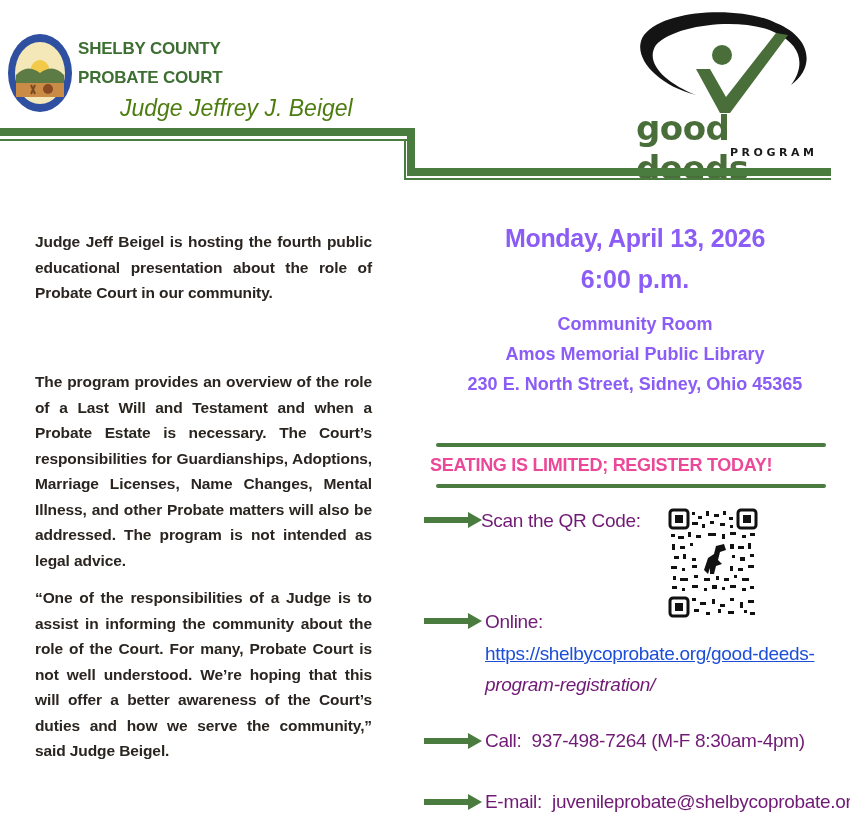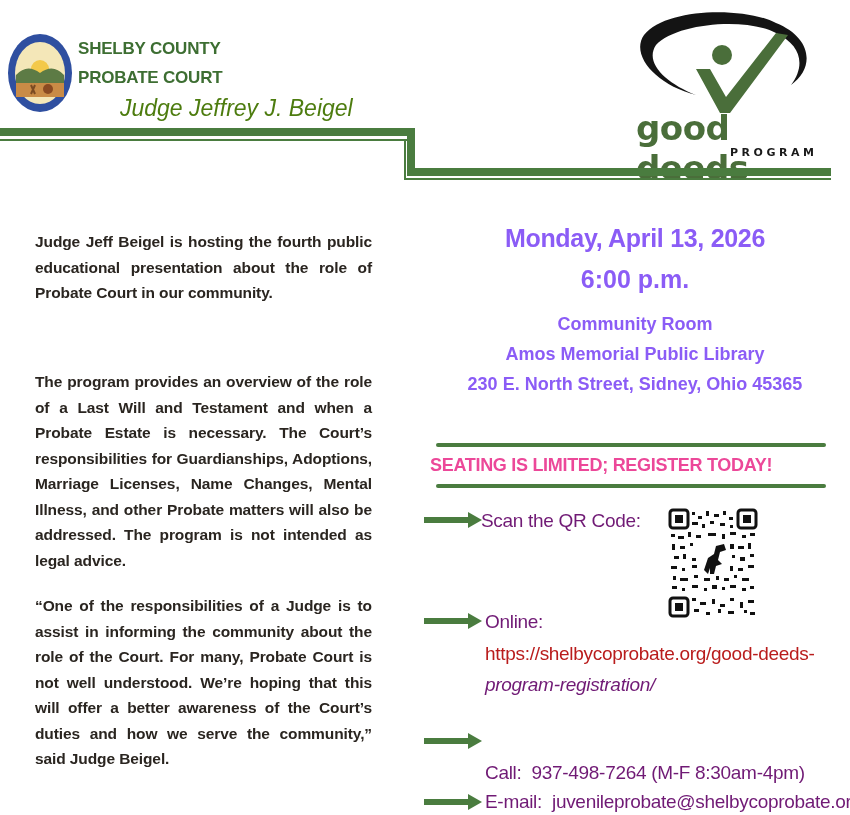--- a/index.html
+++ b/index.html
@@ -13,21 +13,21 @@
   .gd-program { left:730px; top:146px; font-size:11px; font-weight:bold; letter-spacing:3.5px; color:#1a1a1a; font-family:"DejaVu Sans", sans-serif; }
   .rule { background:#4a7c3f; }
   .body-left { left:35px; width:337px; font-size:15.5px; font-weight:bold; line-height:25.5px; text-align:justify; color:#2a2520; font-family:"Liberation Sans", sans-serif; letter-spacing:-0.1px; }
   .center-col { left:430px; width:410px; text-align:center; color:#8b5cf6; }
   .date { top:224px; font-size:25px; font-weight:bold; letter-spacing:-0.3px; }
   .time { top:265px; font-size:25px; font-weight:bold; }
   .venue { font-size:18px; font-weight:bold; line-height:28px; }
   .seating { left:430px; top:455px; width:395px; text-align:left; font-size:18px; font-weight:bold; color:#ec4899; letter-spacing:-0.3px; }
   .arrow { width:58px; height:16px; }
   .contact { font-size:19px; color:#701a75; letter-spacing:-0.3px; }
-  .link { color:#b91c1c; }
+  .link { color:#1d4ed8; text-decoration:underline; }
   .qr { left:668px; top:508px; width:90px; height:110px; }
 </style>
 </head>
 <body>
 
 <div class="abs seal">
   <svg width="66" height="80" viewBox="0 0 66 80">
     <ellipse cx="33" cy="40" rx="32" ry="39" fill="#2f4fa0"></ellipse>
     <ellipse cx="33" cy="40" rx="25" ry="31" fill="#f4e7b8"></ellipse>
     <circle cx="33" cy="36" r="9" fill="#f3c94a"></circle>
@@ -54,21 +54,21 @@
 
 <div class="abs rule" style="left:0; top:128px; width:415px; height:8px;"></div>
 <div class="abs rule" style="left:0; top:139px; width:409px; height:2px;"></div>
 <div class="abs rule" style="left:407px; top:128px; width:8px; height:48px;"></div>
 <div class="abs rule" style="left:404px; top:139px; width:2px; height:40px;"></div>
 <div class="abs rule" style="left:407px; top:168px; width:424px; height:8px;"></div>
 <div class="abs rule" style="left:404px; top:178px; width:427px; height:2px;"></div>
 
 <div class="abs body-left" style="top:229px;">Judge Jeff Beigel is hosting the fourth public educational presentation about the role of Probate Court in our community.</div>
 <div class="abs body-left" style="top:337px;margin-top:32px;">The program provides an overview of the role of a Last Will and Testament and when a Probate Estate is necessary. The Court’s responsibilities for Guardianships, Adoptions, Marriage Licenses, Name Changes, Mental Illness, and other Probate matters will also be addressed.  The program is not intended as legal advice.</div>
-<div class="abs body-left" style="top:585px;margin-top:8px;">“One of the responsibilities of a Judge is to assist in informing the community about the role of the Court. For many, Probate Court is not well understood. We’re hoping that this will offer a better awareness of the Court’s duties and how we serve the community,” said Judge Beigel.</div>
+<div class="abs body-left" style="top:585px;">“One of the responsibilities of a Judge is to assist in informing the community about the role of the Court. For many, Probate Court is not well understood. We’re hoping that this will offer a better awareness of the Court’s duties and how we serve the community,” said Judge Beigel.</div>
 
 <div class="abs center-col date">Monday, April 13, 2026</div>
 <div class="abs center-col time">6:00 p.m.</div>
 <div class="abs center-col venue" style="top:310px;">Community Room</div>
 <div class="abs center-col venue" style="top:340px;">Amos Memorial Public Library</div>
 <div class="abs center-col venue" style="top:370px;">230 E. North Street, Sidney, Ohio 45365</div>
 
 <div class="abs rule" style="left:436px; top:443px; width:390px; height:4px; border-radius:2px;"></div>
 <div class="abs seating">SEATING IS LIMITED; REGISTER TODAY!</div>
 <div class="abs rule" style="left:436px; top:484px; width:390px; height:4px; border-radius:2px;"></div>
@@ -169,21 +169,21 @@
 </div>
 <div class="abs contact" style="left:485px; top:611px;">Online:</div>
 <a class="abs contact link" style="left:485px; top:643px;">https://shelbycoprobate.org/good-deeds-</a>
 <div class="abs contact" style="left:485px; top:674px;font-style:italic;">program-registration/</div>
 
 <div class="abs arrow" style="left:424px; top:733px;">
   <svg width="58" height="16" viewBox="0 0 58 16">
       <path d="M0 5 H44 V0 L58 8 L44 16 V11 H0 Z" fill="#4a7c3f"></path>
     </svg>
 </div>
-<div class="abs contact" style="left:485px; top:730px;margin-top:32px;">
+<div class="abs contact" style="left:485px; top:730px;">
   <span>Call:</span>&nbsp;
   <span>937-498-7264 (M-F 8:30am-4pm)</span>
 </div>
 
 <div class="abs arrow" style="left:424px; top:794px;">
   <svg width="58" height="16" viewBox="0 0 58 16">
       <path d="M0 5 H44 V0 L58 8 L44 16 V11 H0 Z" fill="#4a7c3f"></path>
     </svg>
 </div>
 <div class="abs contact" style="left:485px; top:791px; white-space:nowrap;">

